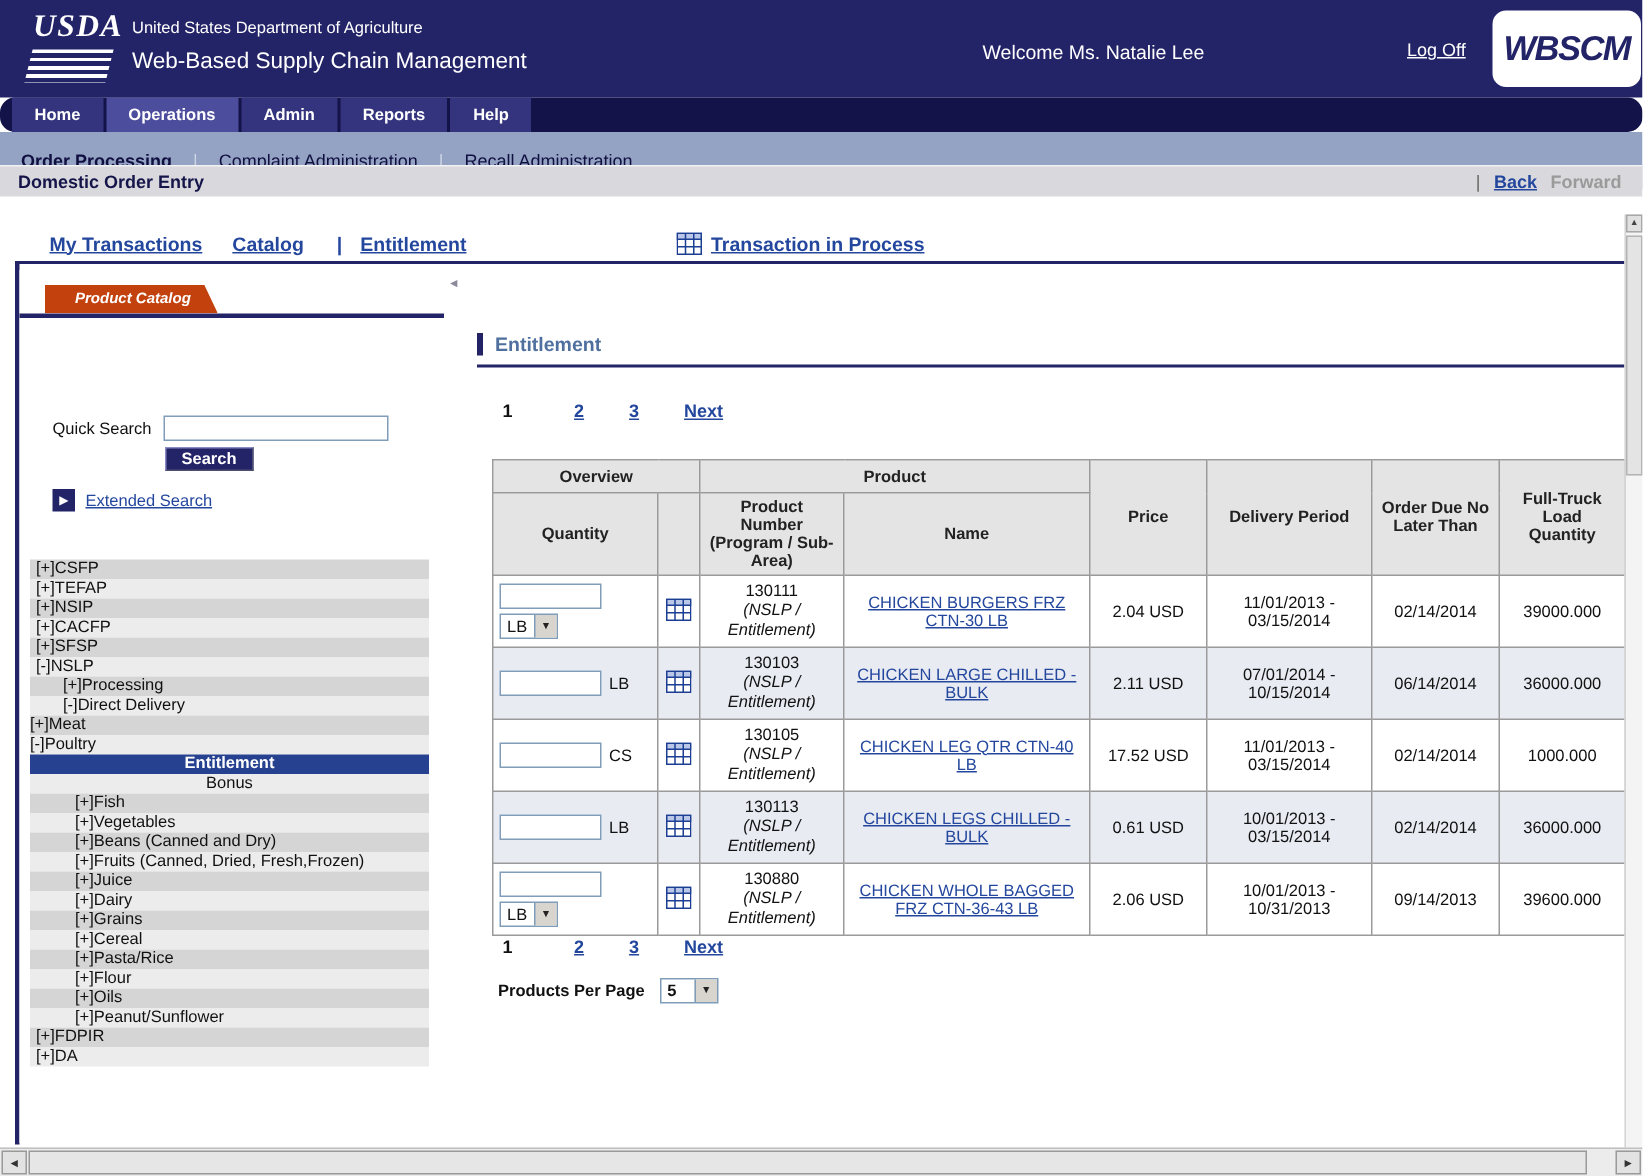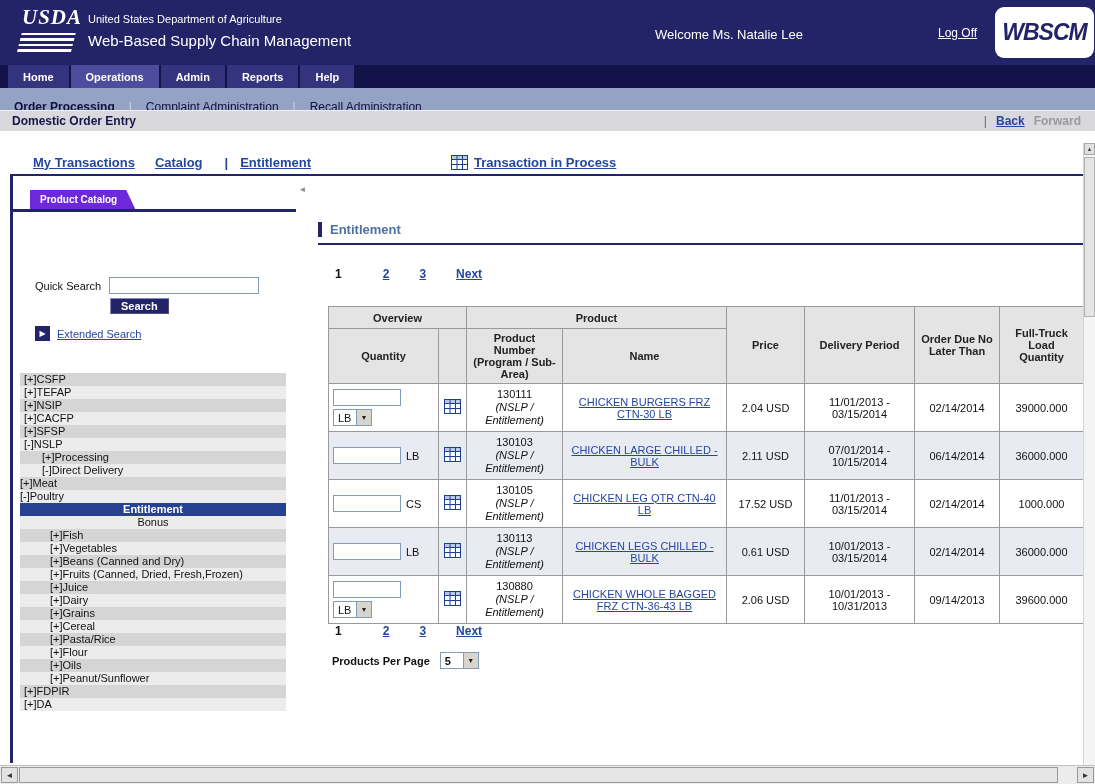--- a/index.html
+++ b/index.html
@@ -16,21 +16,21 @@
   .agency { position:absolute; left:88px; top:13px; font-size:11px; }
   .apptitle { position:absolute; left:88px; top:32px; font-size:15px; }
   .welcome { position:absolute; left:655px; top:27px; font-size:13px; }
   .logoff { position:absolute; left:938px; top:26px; font-size:12px; color:#fff; }
   .wbscm-logo { position:absolute; right:1px; top:7px; width:99px; height:51px; background:#fff; border-radius:9px;
                 display:flex; align-items:center; justify-content:center; }
   .wbscm-text { font-style:italic; font-weight:bold; font-size:23px; color:#232368; letter-spacing:-1px; }
 
   
   .tabsbar { position:absolute; top:65px; left:0; width:100%; height:23px; background:#13134a;
-             display:flex; align-items:stretch; padding-left:8px; gap:2px; }
+             display:flex; align-items:stretch; padding-left:8px; gap:2px;border-radius:10px; }
   .tab { display:flex; align-items:center; padding:0 15px; background:#34347e; color:#fff;
          font-size:11px; font-weight:bold; cursor:pointer; }
   .tab.active { background:#4d4d9d; }
 
   
   .subnav { position:absolute; top:88px; left:0; width:100%; height:38px; background:#94a2c4;
             display:flex; align-items:center; font-size:12px; color:#101040; }
   .subnav-item { margin:0 14px; cursor:pointer; }
   .subnav-item.current { font-weight:bold; }
   .subnav-sep { color:#cdd4e4; }
@@ -52,23 +52,23 @@
   .ql-mytrans { margin-left:33px; }
   .ql-catalog { margin-left:20px; }
   .ql-qsep { margin-left:22px; }
   .ql-ent { margin-left:12px; }
   .tip-link { margin-left:140px; display:flex; align-items:center; gap:6px; color:#24479e; }
   .links-rule { position:absolute; top:174px; left:10px; width:1073px; height:2px; background:#232368; }
   .side-leftbar { position:absolute; left:10px; top:176px; width:3px; height:587px; background:#232368; }
 
   
   .sidebar { position:absolute; left:13px; top:180px; width:283px; height:582px; background:#fff; }
-  .catalog-tab { margin:10px 0 0 17px; display:inline-block; background:#6d28d9; color:#fff; font-size:10px;
-                 font-weight:bold; padding:4px 18px 4px 10px;
-                 clip-path:polygon(0 0, calc(100% - 9px) 0, 100% 100%, 0 100%); }
+  .catalog-tab { margin:10px 0 0 17px; display:inline-block; background:#c2410c; color:#fff; font-size:10px;
+                 font-weight:bold; padding:4px 18px 4px 20px;
+                 clip-path:polygon(0 0, calc(100% - 9px) 0, 100% 100%, 0 100%);font-style:italic; }
   .catalog-rule { height:3px; background:#232368; width:100%; }
   .qs-row { margin:65px 0 0 22px; display:flex; align-items:center; gap:8px; font-size:11px; color:#111; }
   .qs-input { width:150px; height:17px; border:1px solid #7f9db9; font-size:11px; padding:1px 3px;
               font-family:"Liberation Sans", sans-serif; }
   .search-btn { margin:4px 0 0 97px; background:#232368; color:#fff; font-size:11px; font-weight:bold;
                 border:1px outset #8a8ac2; padding:1px 10px; cursor:pointer; font-family:"Liberation Sans", sans-serif; }
   .ext-row { margin:12px 0 0 22px; display:flex; align-items:center; gap:7px; }
   .ext-icon { width:15px; height:15px; background:#232368; color:#fff; font-size:8px; display:flex;
               align-items:center; justify-content:center; cursor:pointer; }
   .ext-link { font-size:11px; color:#24479e; }

